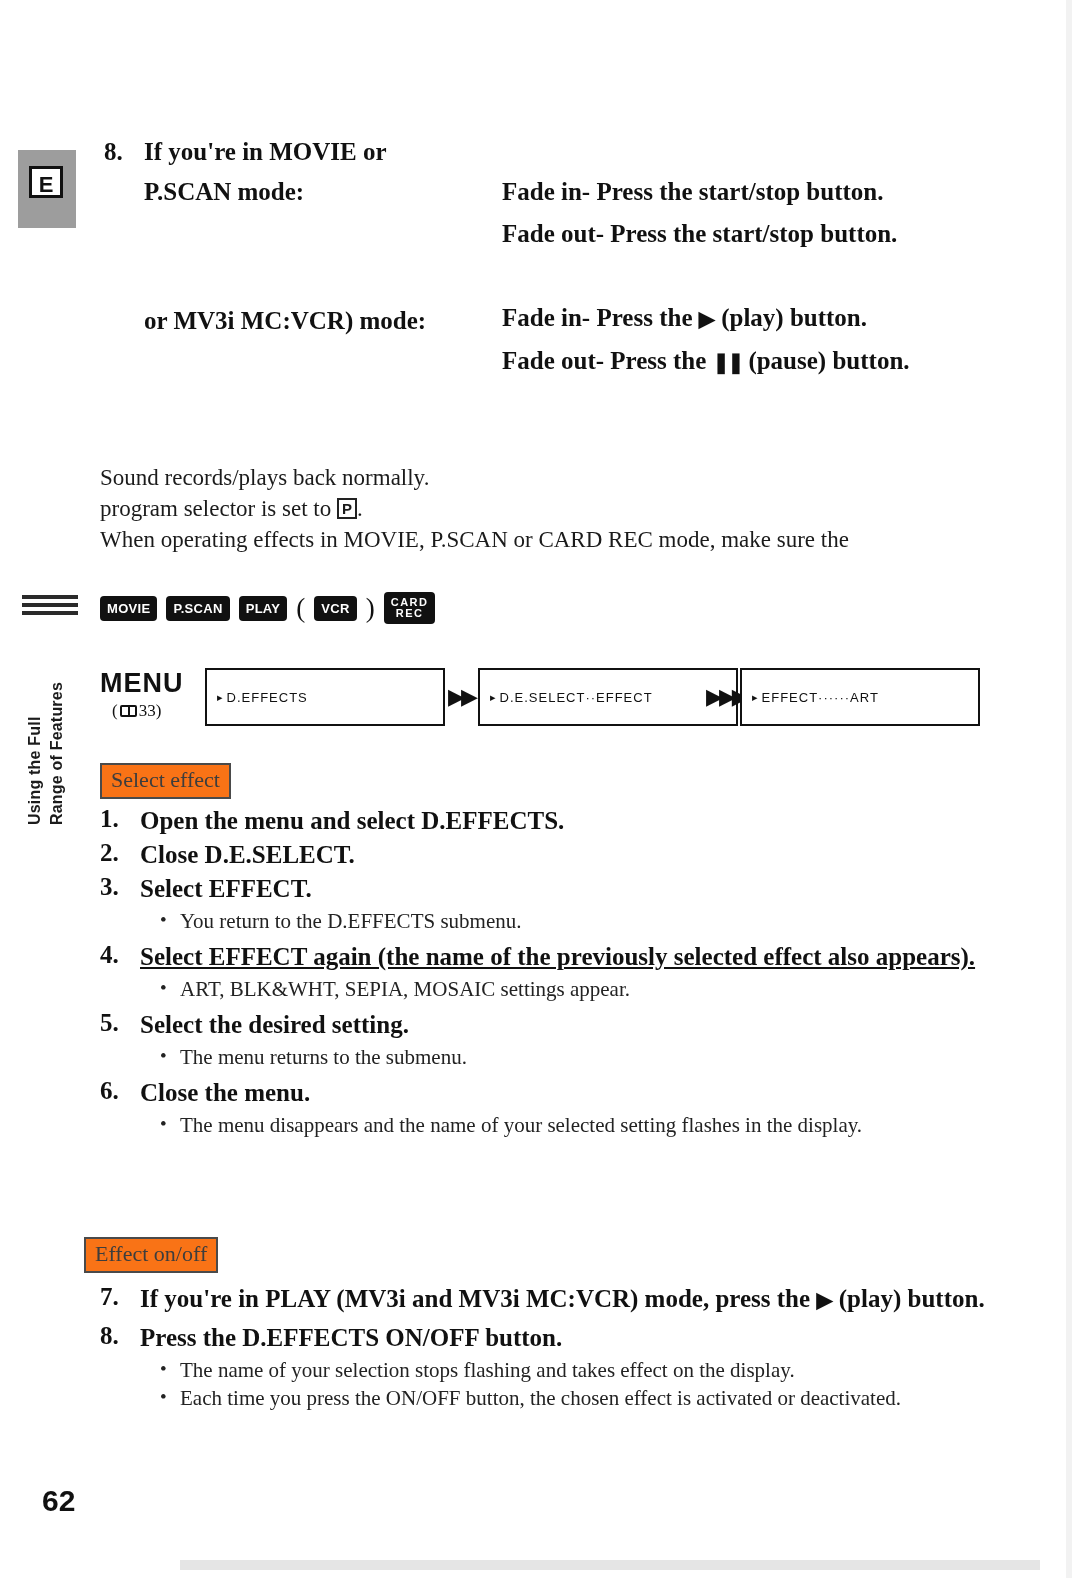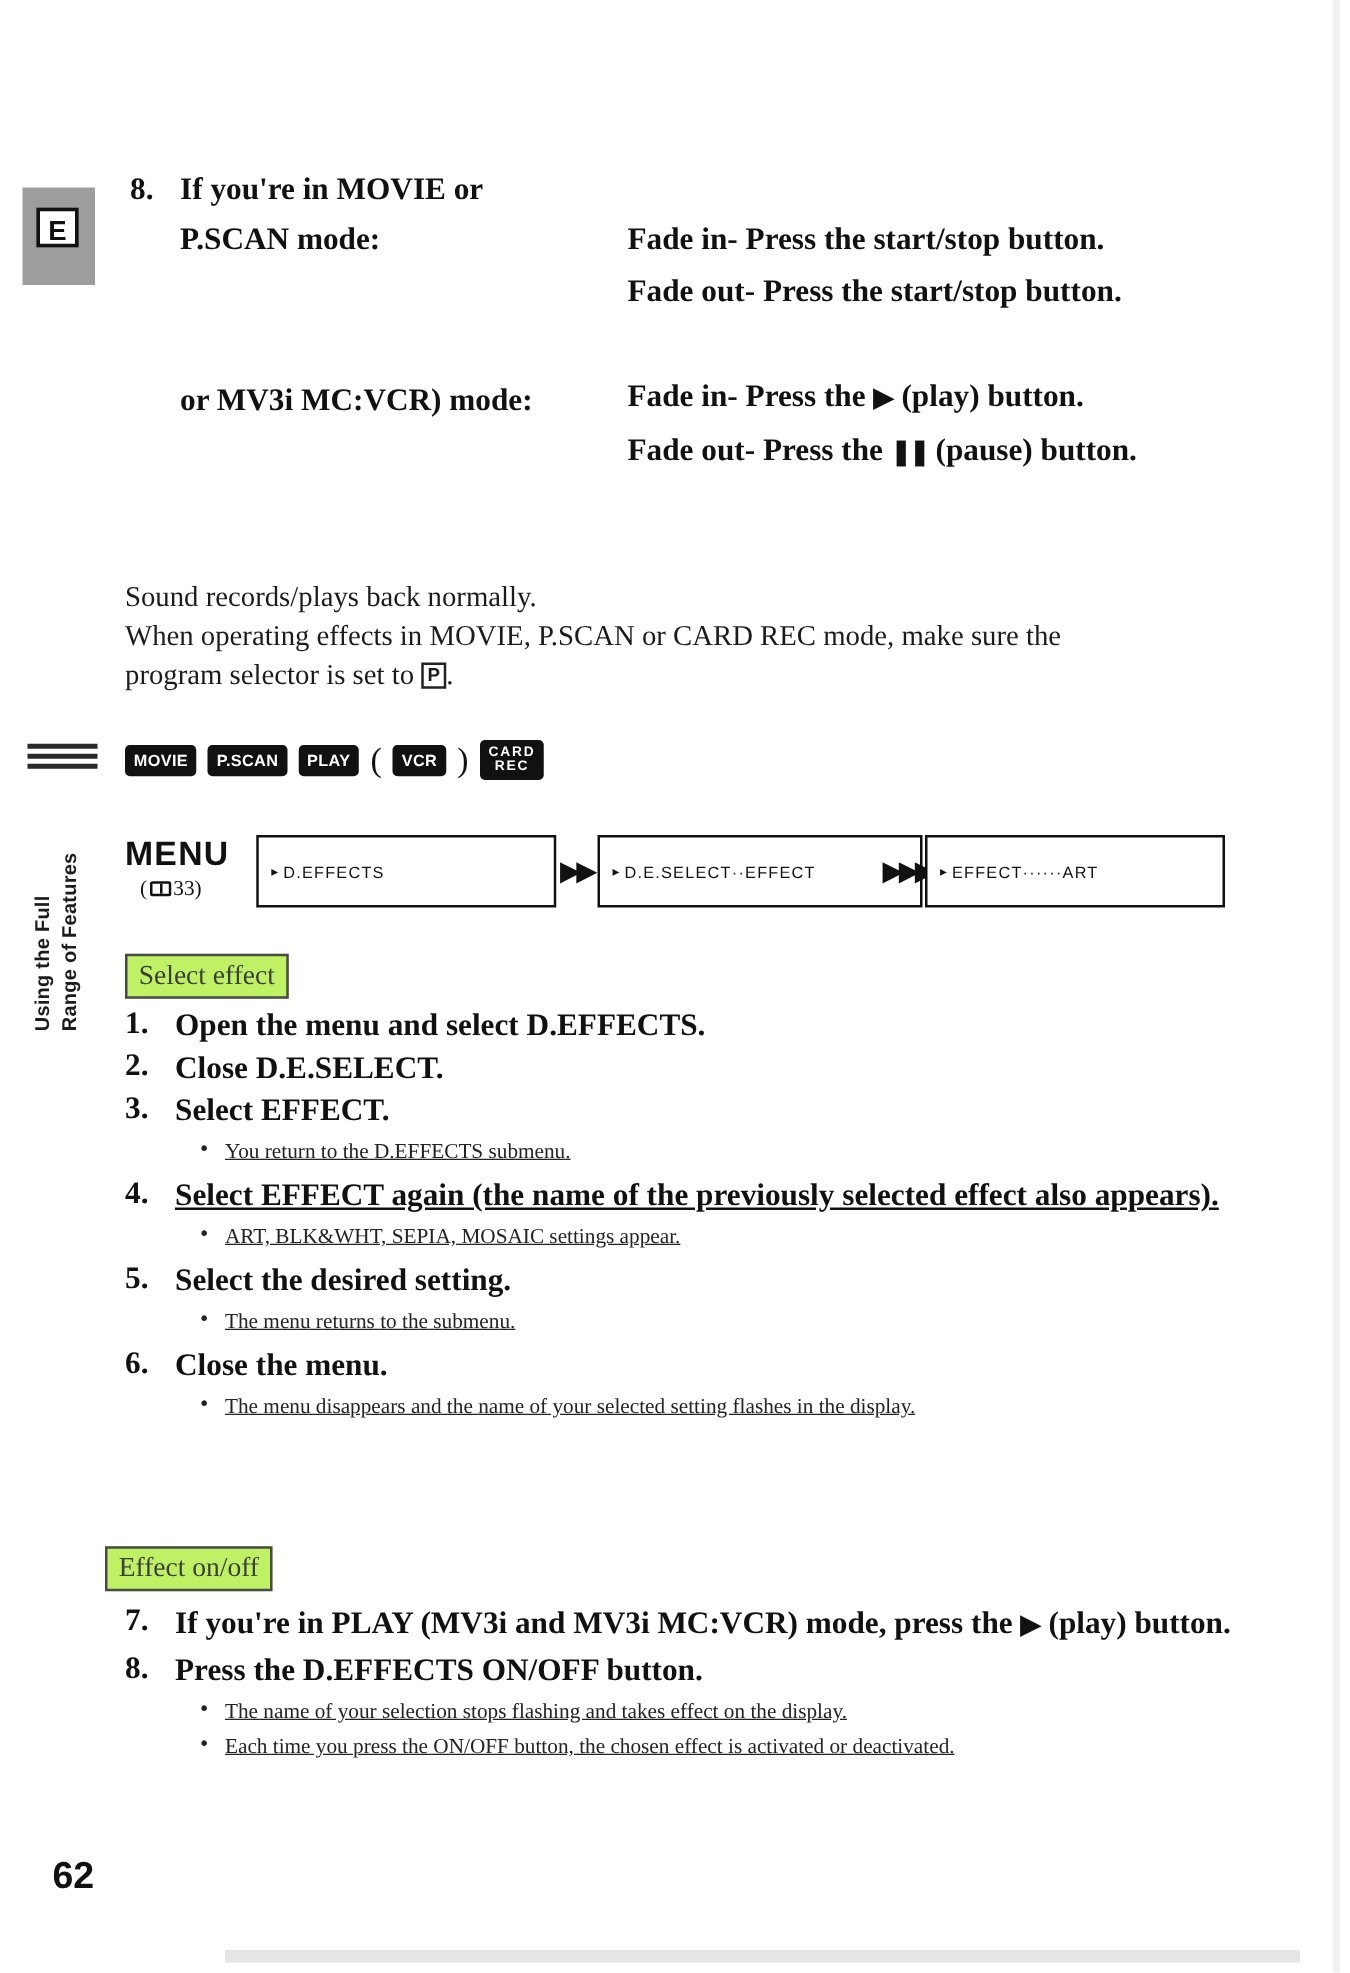--- a/index.html
+++ b/index.html
@@ -274,21 +274,21 @@
     letter-spacing: -4px;
     font-family: "Liberation Sans", sans-serif;
   }
   .arr1 { left: 448px; }
   .arr2 { left: 706px; }
 
   
   .subhead {
     position: absolute;
     border: 2px solid #4a4a4a;
-    background: #bef264;
+    background: #f97316;
     font-family: "Liberation Serif", serif;
     font-size: 22px;
     color: #3d3d3d;
     padding: 2px 9px 4px 9px;
     box-sizing: border-box;
   }
   .subhead-1 { left: 100px; top: 763px; }
   .subhead-2 { left: 84px; top: 1237px; }
 
   
@@ -321,25 +321,24 @@
     color: #111;
   }
   .bullets {
     margin-left: 58px;
     margin-top: 2px;
   }
   .bullets .b {
     position: relative;
     font-family: "Liberation Serif", serif;
     font-weight: normal;
-    font-size: 17px;
+    font-size: 21px;
     line-height: 28px;
     color: #232323;
     padding-left: 22px;
-    text-decoration: underline;
   }
   .bullets .b:before {
     content: "•";
     position: absolute;
     left: 2px;
     top: -1px;
     font-size: 19px;
   }
 
   .steps2 {
@@ -416,25 +415,25 @@
         <span>Fade out- Press the</span>
         <span style="font-size:20px; letter-spacing:-2px;">❚❚</span>
         <span>(pause) button.</span>
       </div>
     </div>
   </div>
 
 
   <div class="para">
     <div>Sound records/plays back normally.</div>
-    <div>When operating effects in MOVIE, P.SCAN or CARD REC mode, make sure the</div>
     <div>
       <span>program selector is set to</span>
       <span class="boxed-p">P</span><span>.</span>
     </div>
+    <div>When operating effects in MOVIE, P.SCAN or CARD REC mode, make sure the</div>
   </div>
 
   <div class="chips">
     <div class="chip">MOVIE</div>
     <div class="chip">P.SCAN</div>
     <div class="chip">PLAY</div>
     <div class="paren">(</div>
     <div class="chip">VCR</div>
     <div class="paren">)</div>
     <div class="chip two">

